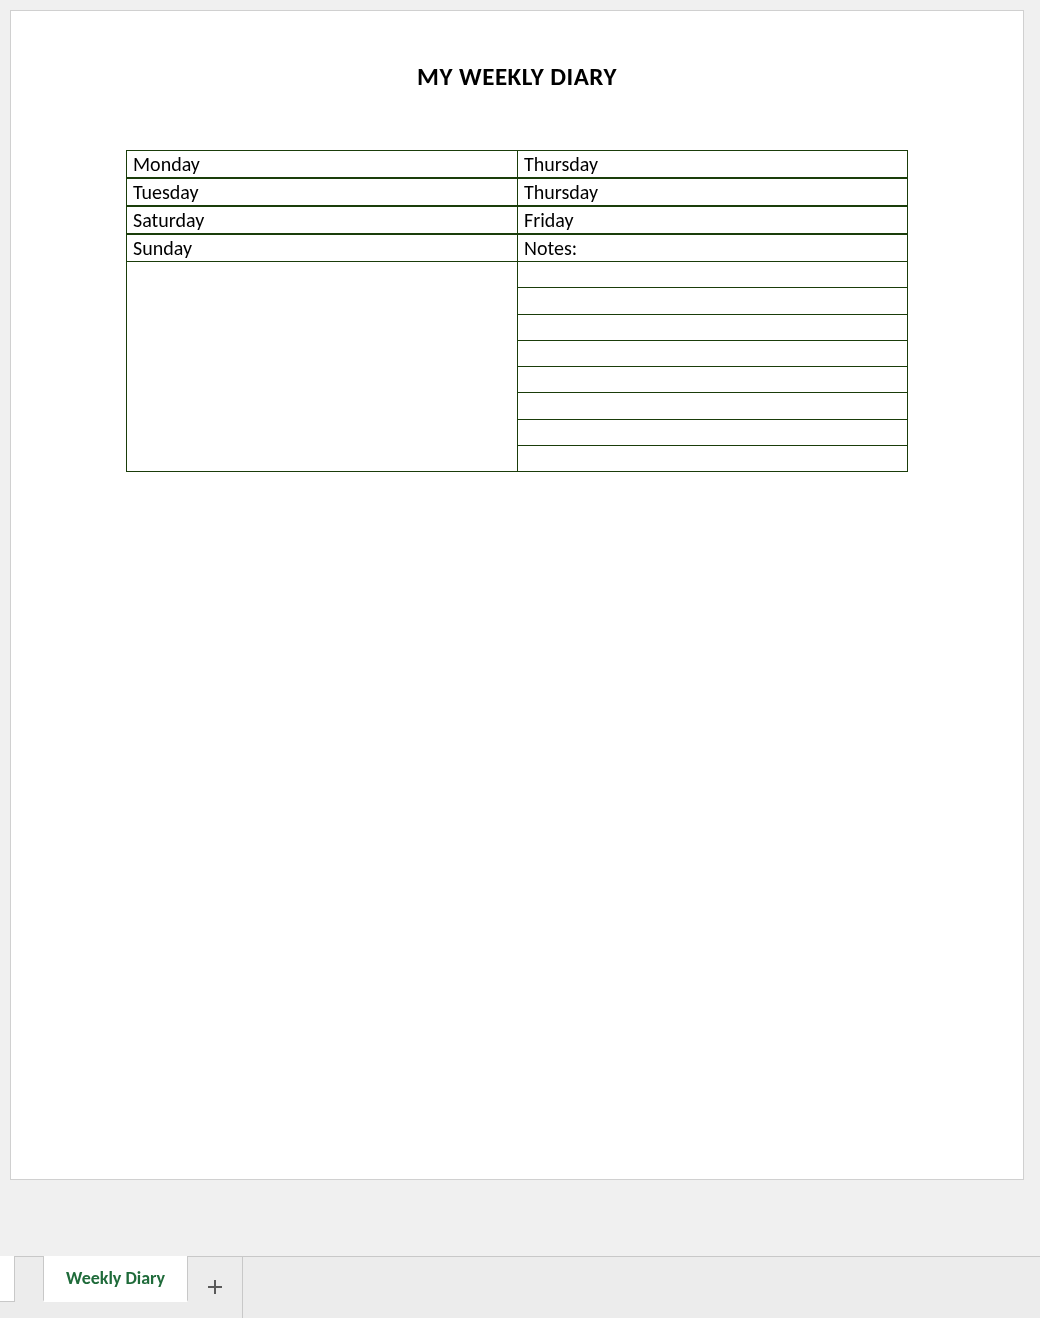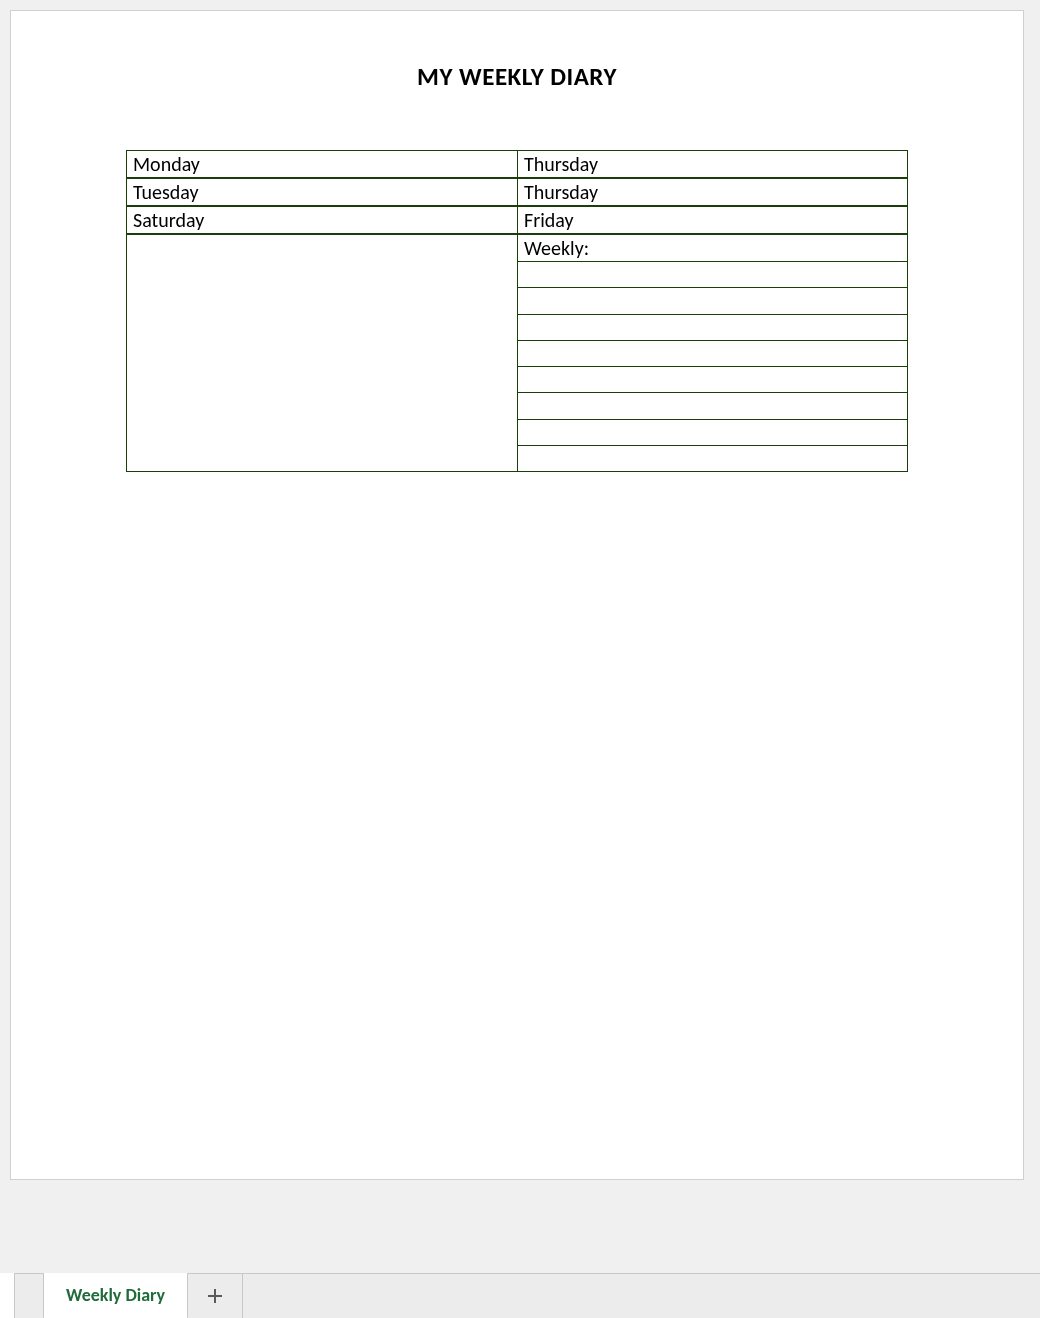--- a/index.html
+++ b/index.html
@@ -80,21 +80,21 @@
       border-bottom: 1px solid #1a3d0a;
     }
     .notes-line:last-child {
       border-bottom: none;
     }
     .tabs-bar {
       position: absolute;
       bottom: 0;
       left: 0;
       right: 0;
-      height: 45px;
+      height: 62px;
       background: #ececec;
       border-top: 1px solid #c8c8c8;
       display: flex;
       align-items: stretch;
     }
     .tab-scroll-stub {
       width: 15px;
       height: 100%;
       background: #fff;
       border-right: 1px solid #c8c8c8;
@@ -165,25 +165,26 @@
       <div class="cell-header">Saturday</div>
       <div class="cell-body tall3"></div>
     </div>
 
     <div class="cell">
       <div class="cell-header">Friday</div>
       <div class="cell-body tall3"></div>
     </div>
 
     <div class="cell">
+      <div class="cell-header">Sunday</div>
       <div class="cell-body tall4"></div>
     </div>
 
     <div class="cell">
-      <div class="cell-header">Weekly:</div>
+      <div class="cell-header">Notes:</div>
       <div class="notes-lines" id="notes-lines">
           <div class="notes-line"></div>
           <div class="notes-line"></div>
           <div class="notes-line"></div>
           <div class="notes-line"></div>
           <div class="notes-line"></div>
           <div class="notes-line"></div>
           <div class="notes-line"></div>
           <div class="notes-line"></div>
         </div>

